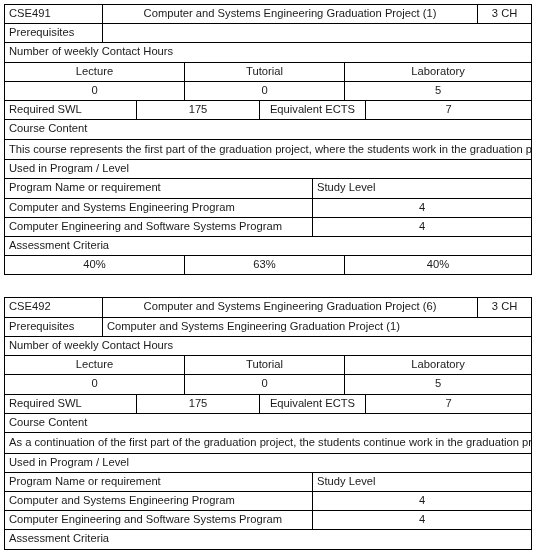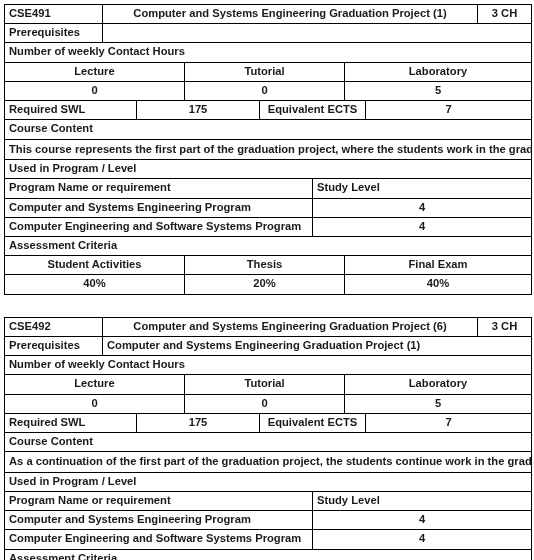--- a/index.html
+++ b/index.html
@@ -14,21 +14,20 @@
     color: #1a1a1a;
     overflow: hidden;
   }
 
   .page {
     width: 530px;
     height: 560px;
     position: relative;
     background: #ffffff;
     box-sizing: border-box;
-    font-weight: bold;
   }
 
   .course-table {
     border-collapse: collapse;
     table-layout: fixed;
     width: 527px;
     margin-left: 4px;
     font-size: 11.2px;
     line-height: 1.18;
   }
@@ -147,29 +146,24 @@
 
       <tr>
         <td class="fill-white lft" colspan="6">Computer Engineering and Software Systems Program</td>
         <td class="fill-white ctr" colspan="5">4</td>
       </tr>
 
       <tr>
         <td class="fill-green lft" colspan="11">Assessment Criteria</td>
       </tr>
 
-      <tr>
-        <td class="fill-green ctr" colspan="3">Student Activities</td>
-        <td class="fill-green ctr" colspan="4">Thesis</td>
-        <td class="fill-green ctr" colspan="4">Final Exam</td>
-      </tr>
 
       <tr>
         <td class="fill-white ctr" colspan="3">40%</td>
-        <td class="fill-white ctr" colspan="4">20%</td>
+        <td class="fill-white ctr" colspan="4">63%</td>
         <td class="fill-white ctr" colspan="4">40%</td>
       </tr>
     </tbody>
       </table>
   </div>
 
   <div class="block block-2">
     <table class="course-table">
       <colgroup>
         <col style="width:98px">

